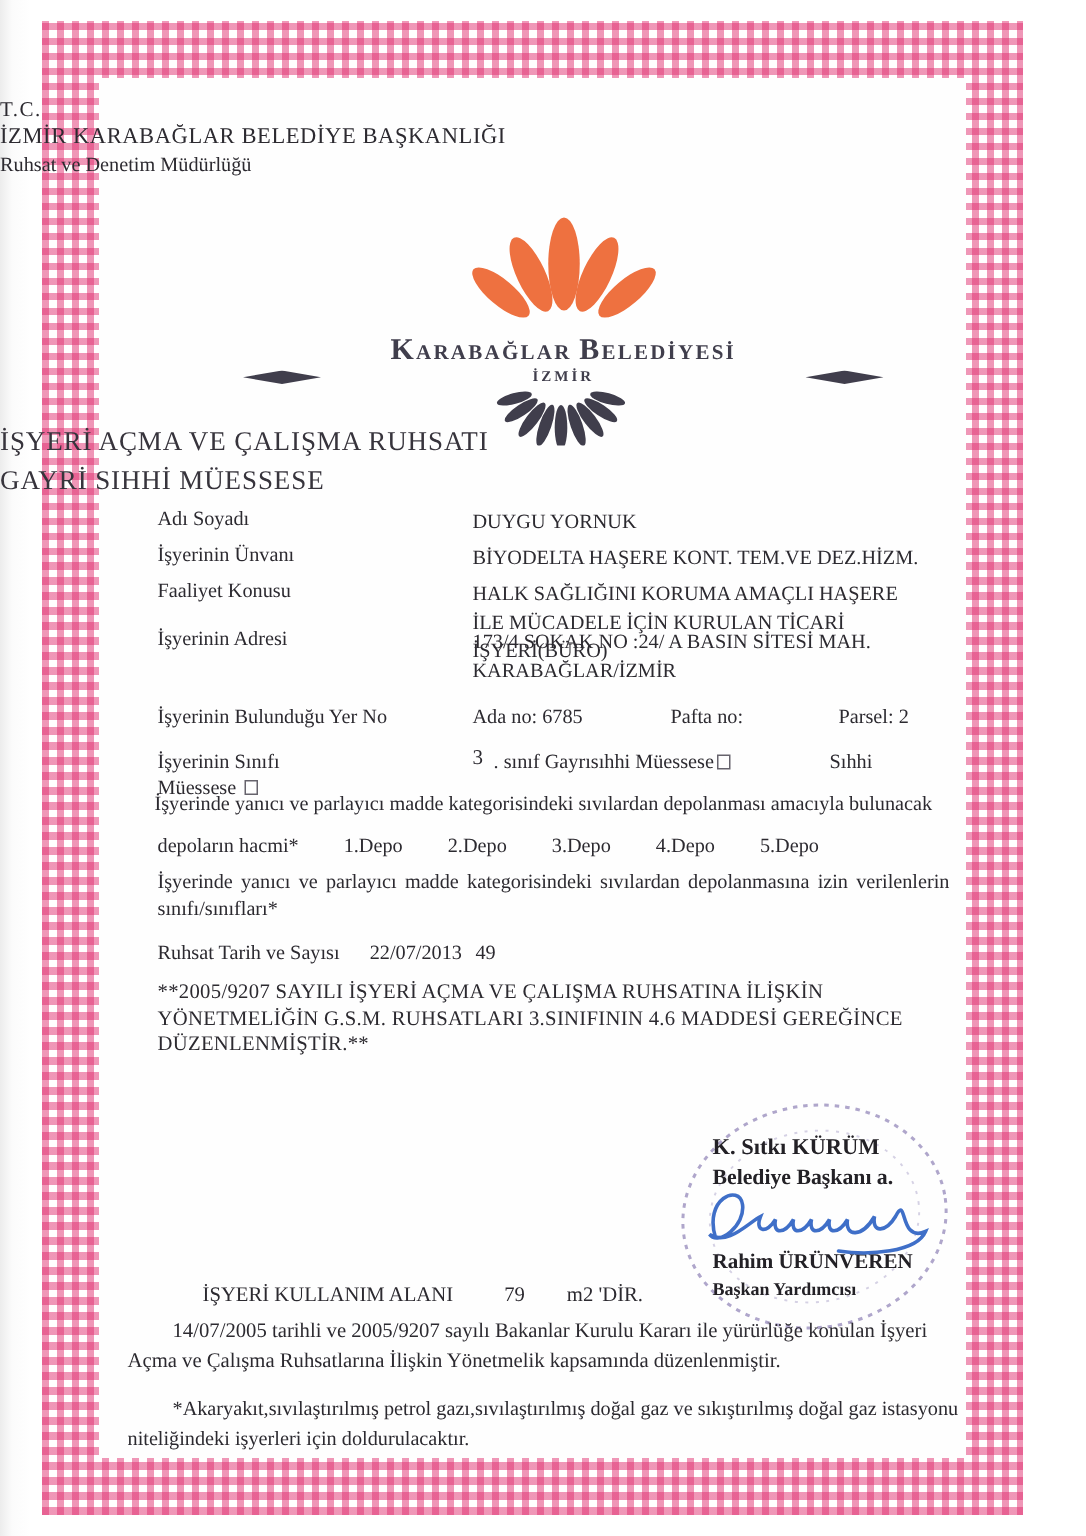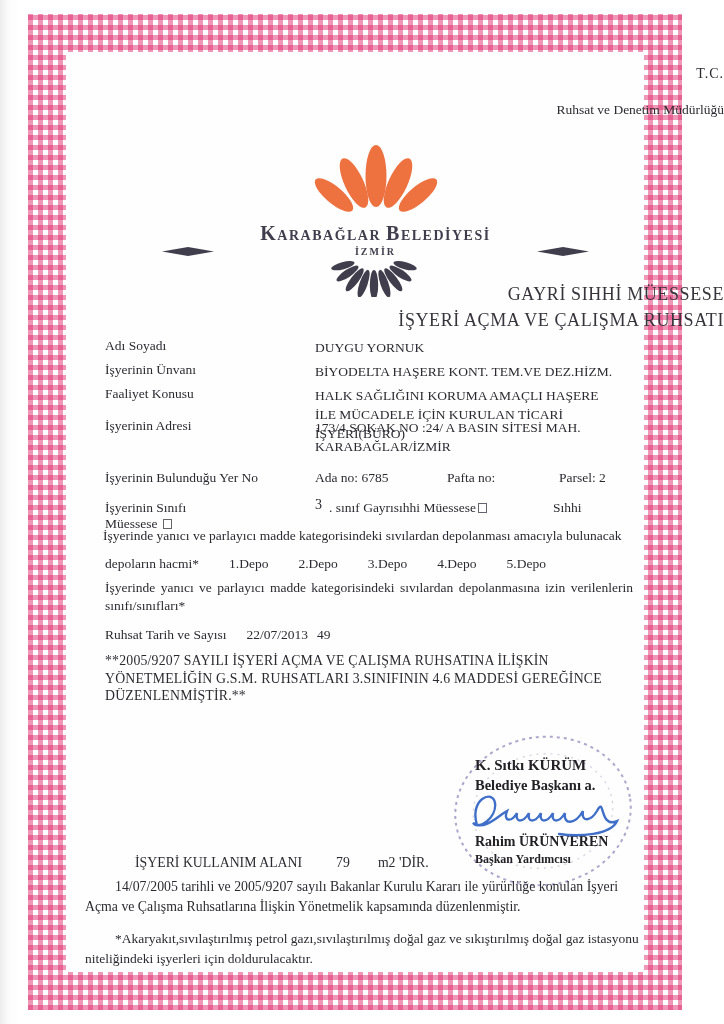--- a/index.html
+++ b/index.html
@@ -20,21 +20,21 @@
     position:absolute; left:28px; top:14px; width:654px; height:996px;
     background:
       repeating-linear-gradient(0deg,  rgba(224,47,112,0.50) 0 5px, rgba(255,255,255,0) 5px 10px),
       repeating-linear-gradient(90deg, rgba(224,47,112,0.50) 0 5px, rgba(255,255,255,0) 5px 10px),
       #fff;
   }
   .frame-inner {
     position:absolute; inset:38px; background:#fefefe;
   }
   .abs { position:absolute; }
-  .center { left:0; right:0; text-align:right;padding-left:43px; }
+  .center { left:0; right:0; text-align:left; }
 
   
   .hdr-tc   { top:66px;  font-size:14px; letter-spacing:1px; }
   .hdr-muni { top:83px;  font-size:15px; letter-spacing:0.4px; }
   .hdr-dept { top:102px; font-size:13.5px; }
 
   
   .logo { top:140px; left:0; right:0; text-align:center;padding-left:27px; }
   .logo svg { display:block; margin:0 auto; }
   .logo-name { font-size:14px; font-weight:bold; color:#403e4c; letter-spacing:1.5px; margin-top:-2px; }
@@ -96,20 +96,21 @@
 </head>
 <body>
 
 <div class="page">
 
   <div class="frame">
     <div class="frame-inner"></div>
   </div>
 
   <div class="abs center hdr-tc">T.C.</div>
+  <div class="abs center hdr-muni">İZMİR KARABAĞLAR BELEDİYE BAŞKANLIĞI</div>
   <div class="abs center hdr-dept">Ruhsat ve Denetim Müdürlüğü</div>
 
   <div class="abs logo">
     <svg width="200" height="84" viewBox="0 0 200 84">
       <g fill="#ee7140">
         <ellipse cx="100" cy="36" rx="10.5" ry="31"></ellipse>
         <ellipse cx="78" cy="43" rx="9.5" ry="27" transform="rotate(-25 78 43)"></ellipse>
         <ellipse cx="122" cy="43" rx="9.5" ry="27" transform="rotate(25 122 43)"></ellipse>
         <ellipse cx="58" cy="55" rx="8.5" ry="24" transform="rotate(-50 58 55)"></ellipse>
         <ellipse cx="142" cy="55" rx="8.5" ry="24" transform="rotate(50 142 55)"></ellipse>
@@ -137,22 +138,22 @@
         <ellipse cx="98" cy="28" rx="4.2" ry="15"></ellipse>
         <ellipse cx="108.4" cy="26.6" rx="4" ry="14.5" transform="rotate(-19 108.4 26.6)"></ellipse>
         <ellipse cx="117.3" cy="22.8" rx="4" ry="14" transform="rotate(-37 117.3 22.8)"></ellipse>
         <ellipse cx="124.5" cy="16.5" rx="3.8" ry="13" transform="rotate(-56 124.5 16.5)"></ellipse>
         <ellipse cx="129.1" cy="8.7" rx="3.6" ry="12" transform="rotate(-75 129.1 8.7)"></ellipse>
       </g>
     </svg>
   </div>
 
   <div class="abs center doc-title">
+    <div>İŞYERİ AÇMA VE ÇALIŞMA RUHSATI</div>
     <div>GAYRİ SIHHİ MÜESSESE</div>
-    <div>İŞYERİ AÇMA VE ÇALIŞMA RUHSATI</div>
   </div>
 
   <div class="row r-name">
     <span class="lbl">Adı Soyadı</span><span class="val val-narrow">DUYGU YORNUK</span>
   </div>
 
   <div class="row r-unvan">
     <span class="lbl">İşyerinin Ünvanı</span><span class="val val-narrow">BİYODELTA HAŞERE KONT. TEM.VE DEZ.HİZM.</span>
   </div>
 

